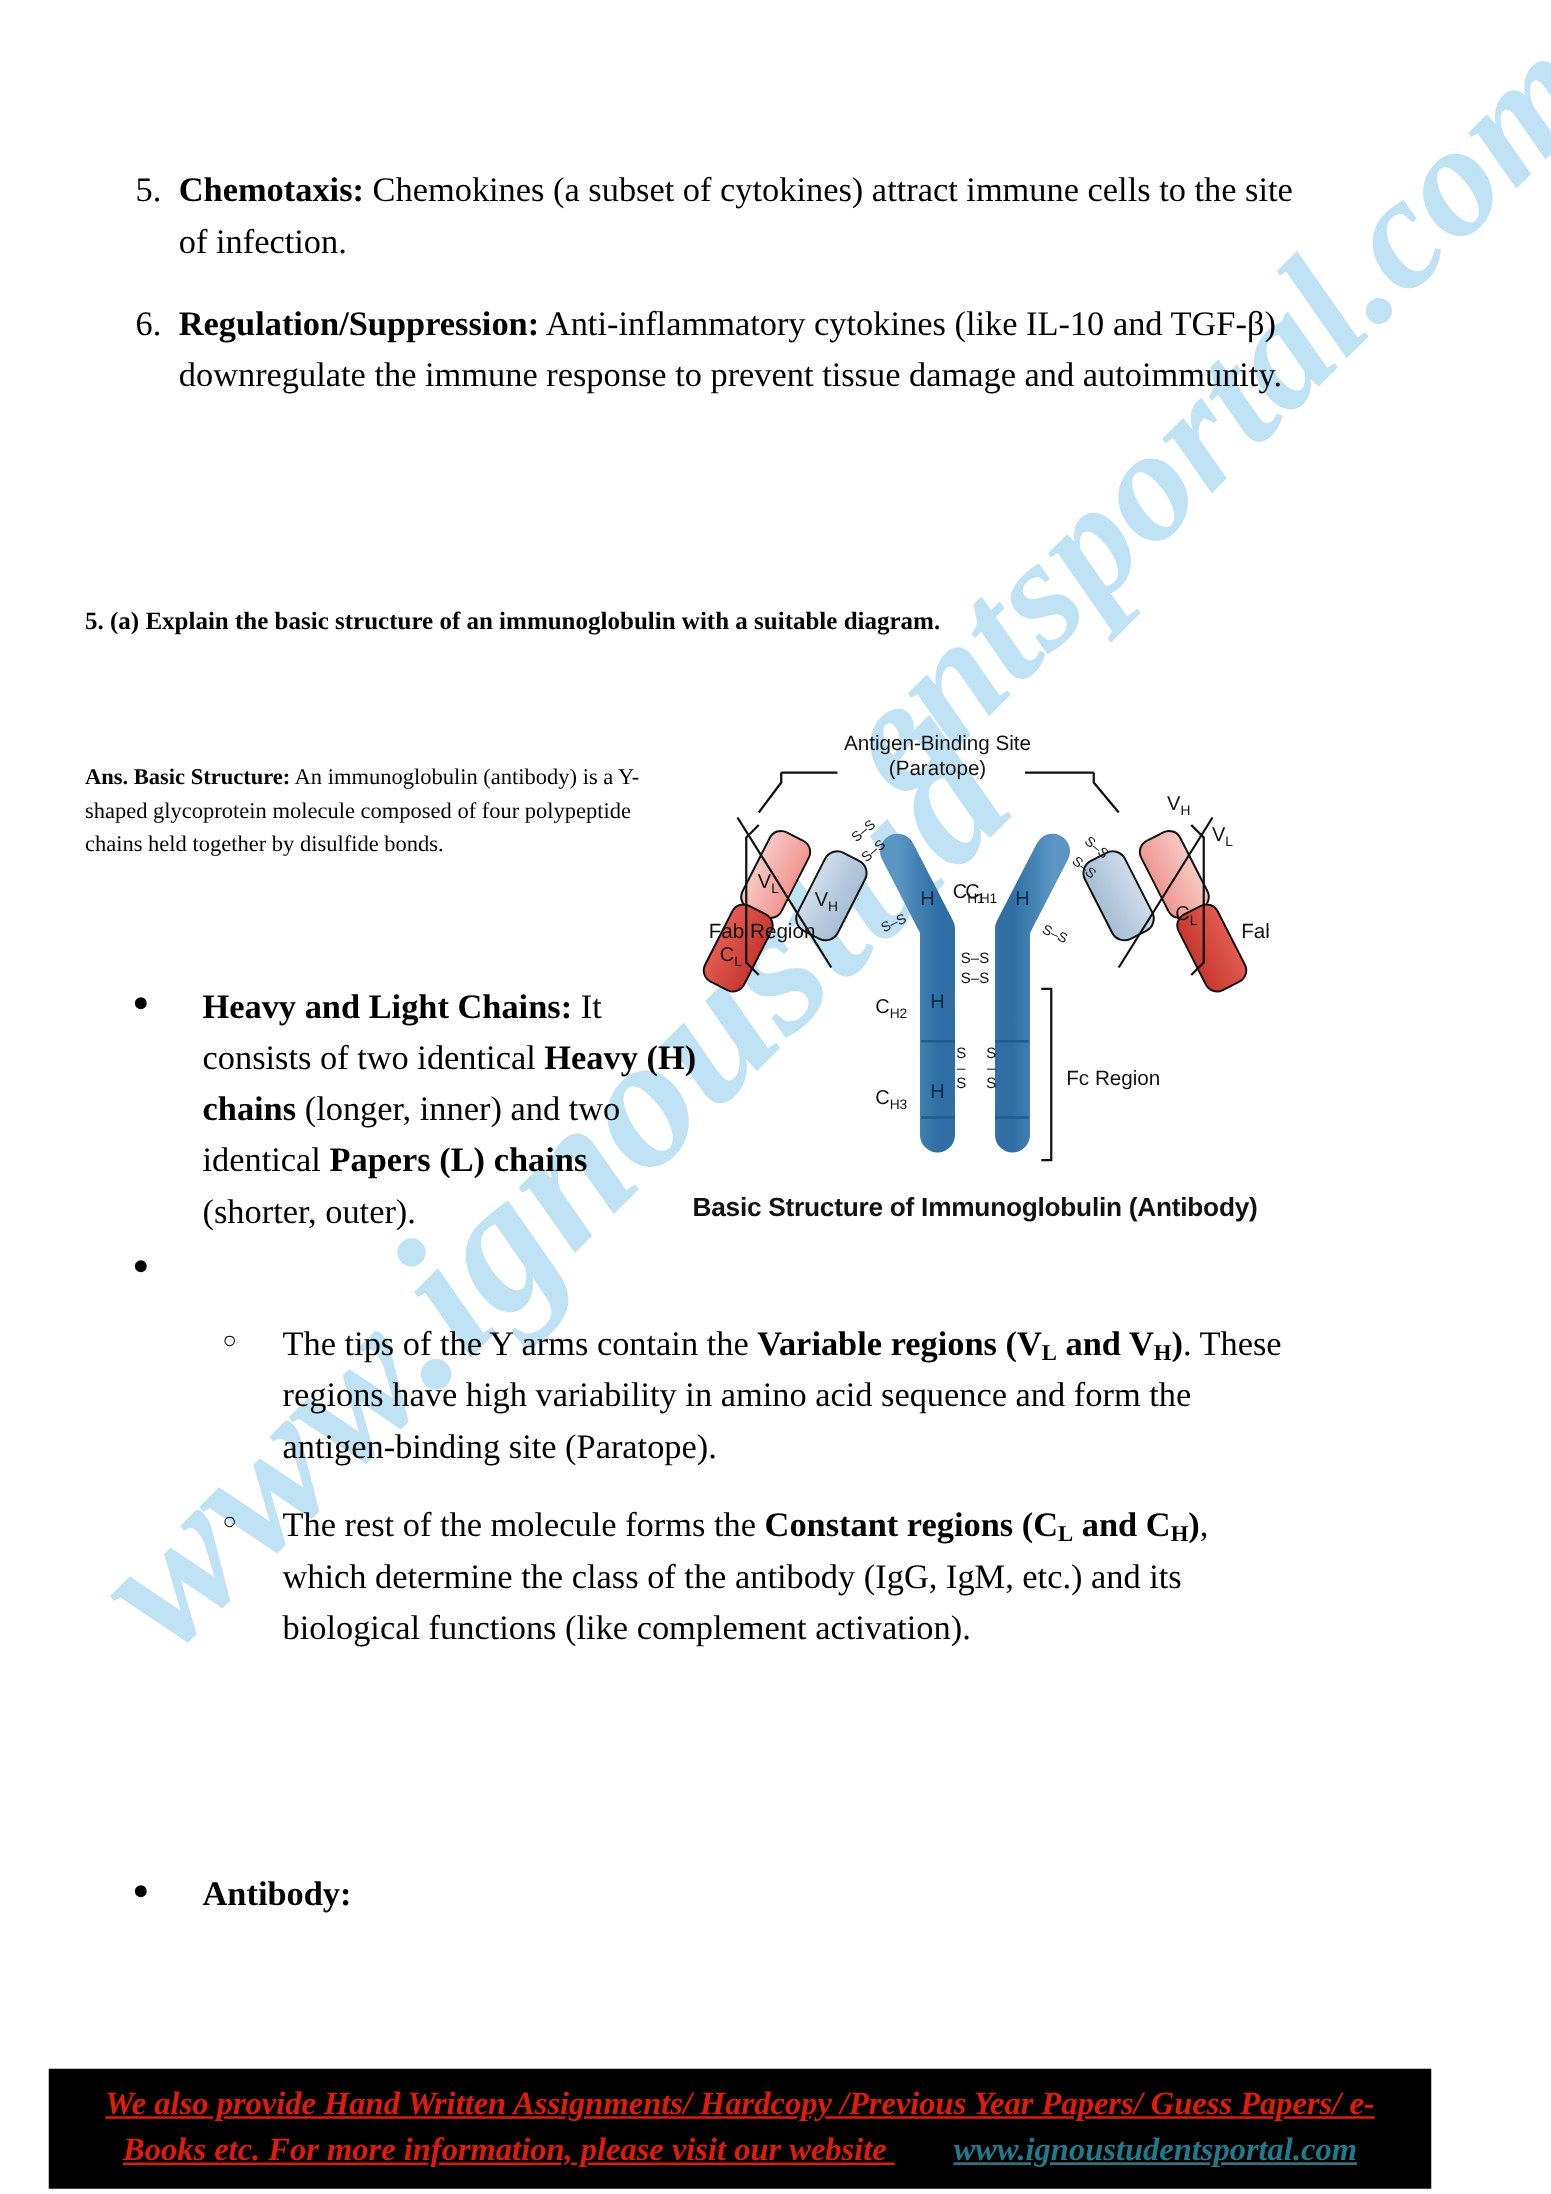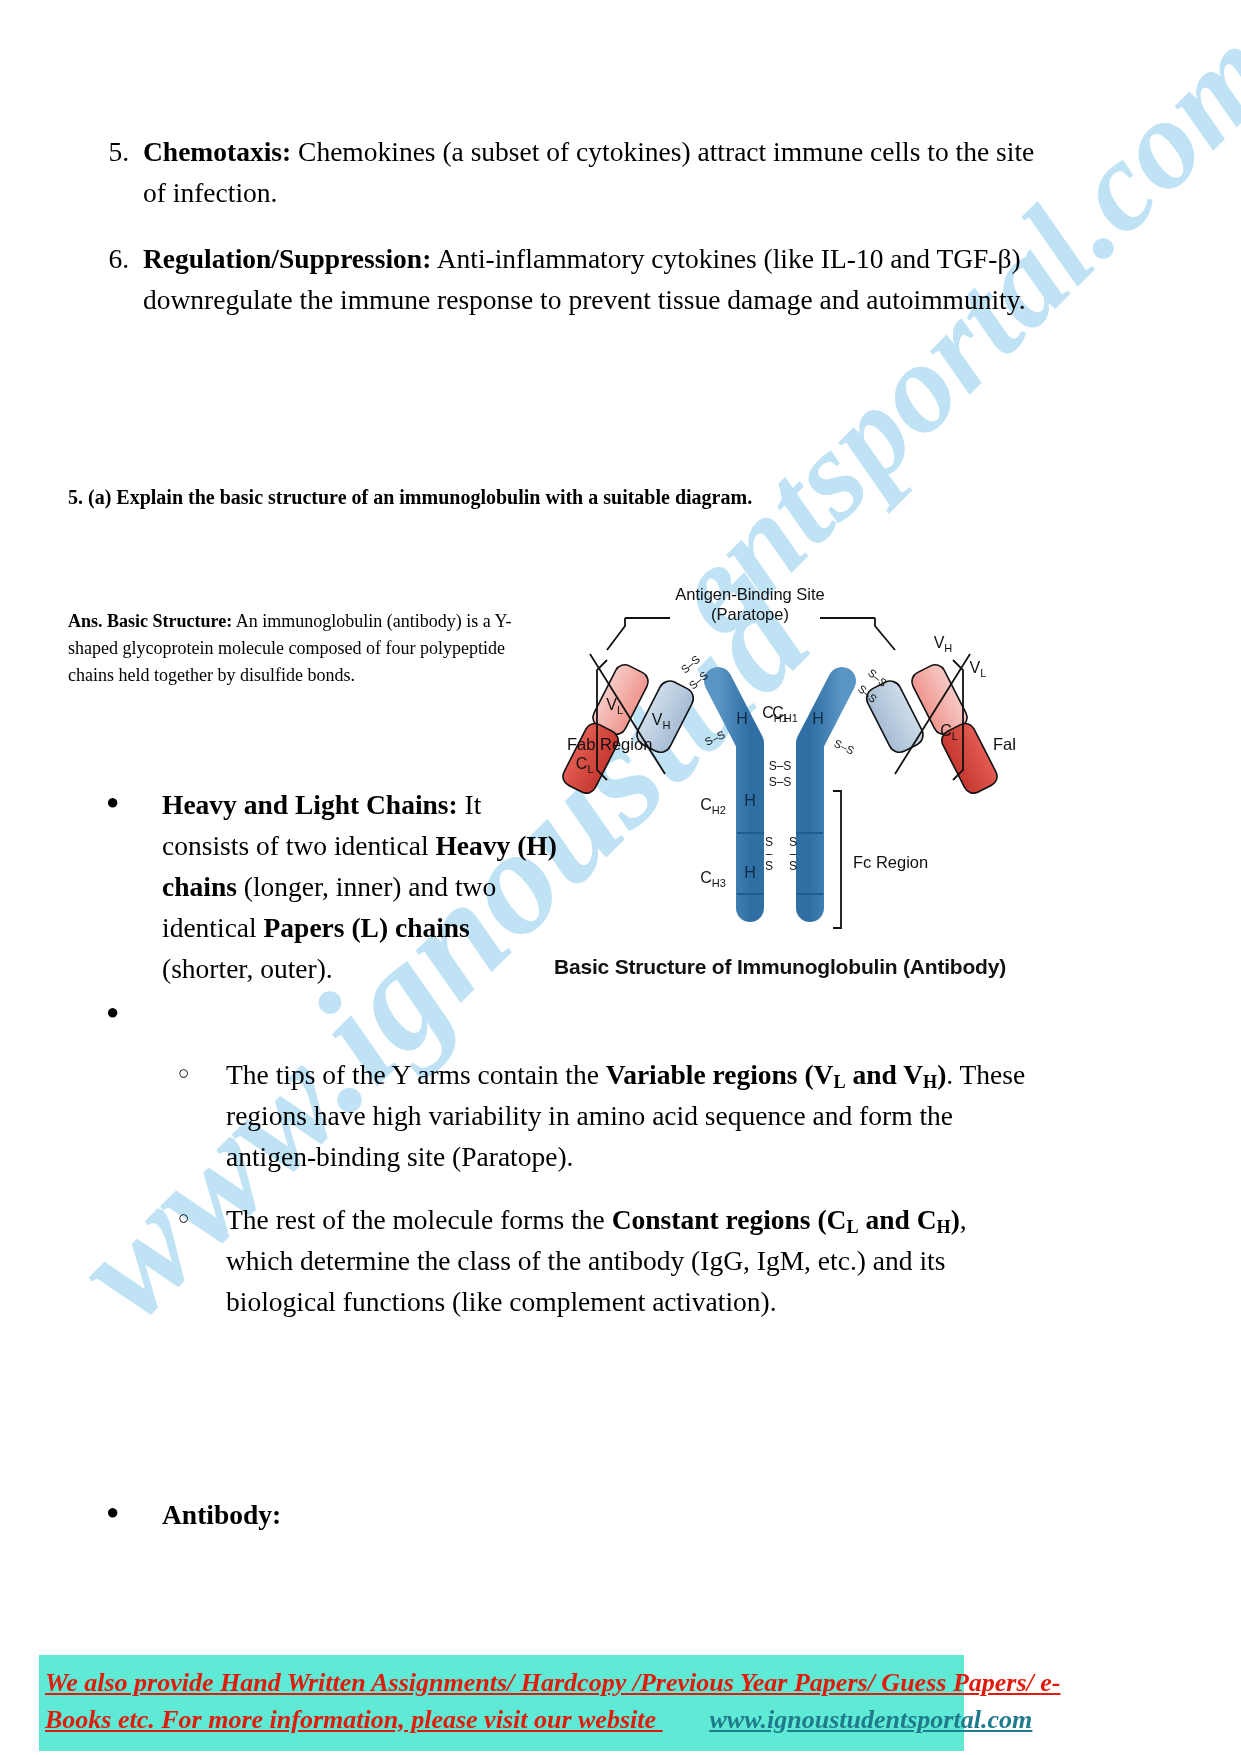--- a/index.html
+++ b/index.html
@@ -178,22 +178,22 @@
     font-size:21px;
     font-weight:700;
     color:#111;
     letter-spacing:-0.2px;
   }
 
   
   .footer {
     position:absolute;
     left:39px; top:1655px;
-    width:925px;
-    background:#5eead4;
+    width:1106px;
+    background:#000000;
     padding:10px 6px 12px 6px;
     box-sizing:border-box;
     text-align:center;
     z-index:20;
   }
   .footer .line {
     font-family:"Liberation Serif", serif;
     font-style:italic;
     font-weight:700;
     font-size:26px;

